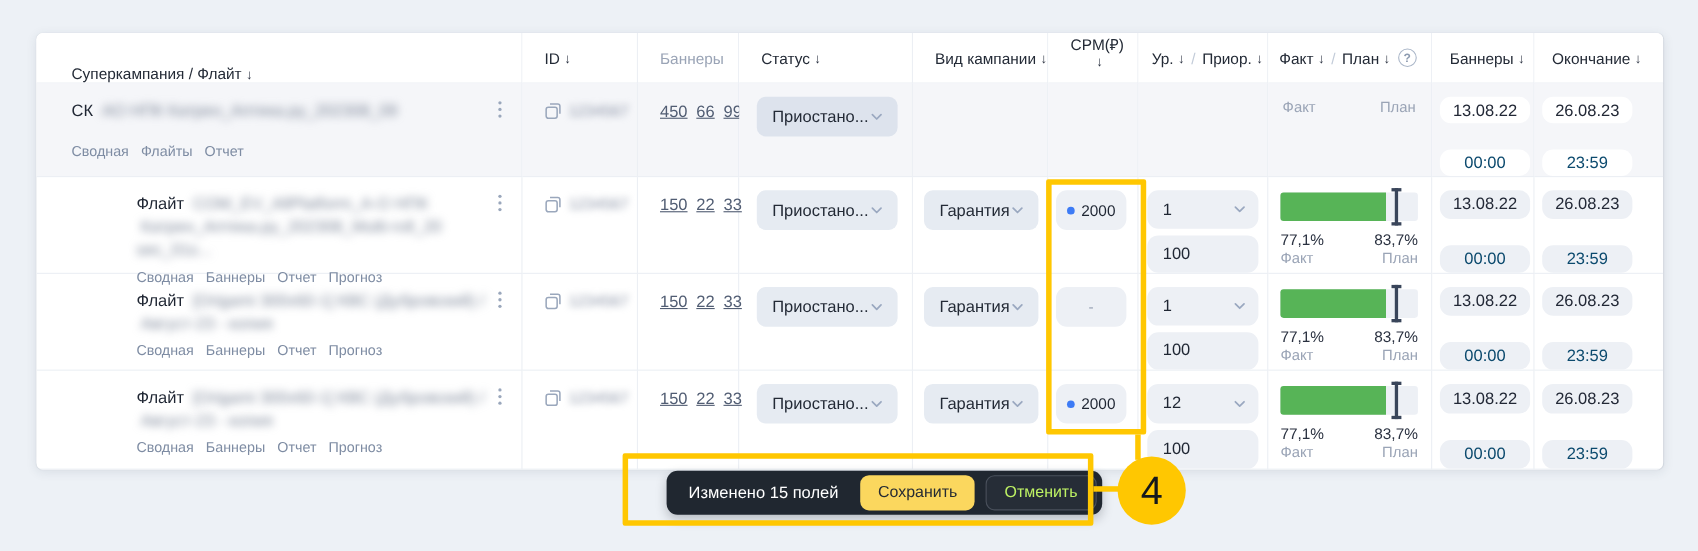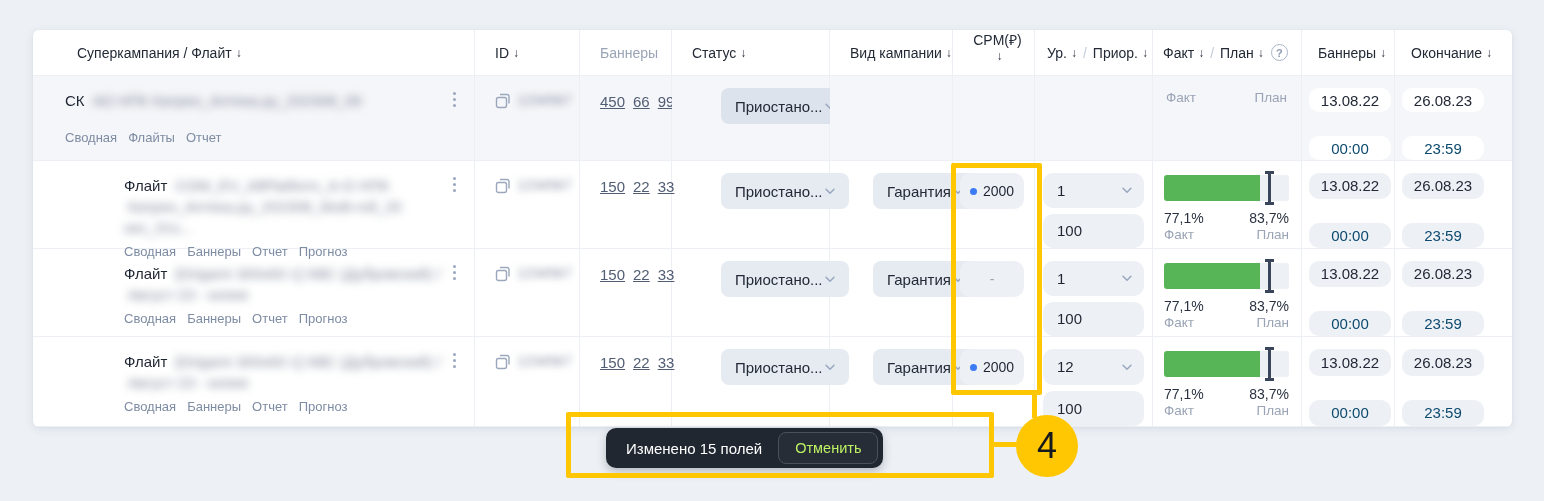--- a/index.html
+++ b/index.html
@@ -25,21 +25,21 @@
     grid-template-columns:442px 105px 92px 158px 123px 82px 118px 149px 93px 117px;
     grid-template-rows:46px 85px 88px 88px 90px;
   }
   .cell { border-right:1px solid #ecEFf4; border-bottom:1px solid #ecEFf4; position:relative; }
   .cell.last { border-right:none; }
   .cell.r0 { background:#f5f6f9; }
   .hcell {
     display:flex; align-items:center; padding:0 0 0 20px;
     font-size:14px; color:#232a36; white-space:nowrap; background:#fff;
   }
-  .hcell.first { padding-left:44px; }
+  .hcell.first { padding-left:32px;align-items:flex-end; }
   .muted { color:#9aa4b6; }
   .arrow { font-size:12px; color:#2a3140; margin-left:4px; }
   .hslash { color:#c3ccd9; margin:0 6px; }
   .help-circ {
     width:17px; height:17px; border:1.5px solid #aab6c8; border-radius:50%;
     display:inline-flex; align-items:center; justify-content:center;
     font-size:11px; color:#8d9bb0; margin-left:7px; font-weight:bold;
   }
 
   
@@ -56,21 +56,21 @@
   .idcell { padding:16px 0 0 20px; display:flex; align-items:flex-start; gap:6px; }
   .copyicon { flex:none; margin-top:1px; }
   .idtxt { font-size:14px; color:#8a93a6; filter:blur(3.5px); }
   .bcell { padding:17px 0 0 20px; font-size:15px; display:flex; gap:8px; }
   .bcell a { color:#515d73; text-decoration:underline; cursor:pointer; }
 
   
   .pill {
     display:inline-flex; align-items:center; justify-content:flex-start;
     background:#e6ebf2; border-radius:8px; height:36px; padding:0 12px 0 14px;
-    font-size:15px; color:#232a36; cursor:pointer; white-space:nowrap;margin-left:33px;
+    font-size:15px; color:#232a36; cursor:pointer; white-space:nowrap;
   }
   .r0 .pill { background:#dde3ed; }
   .statuscell { padding:12px 0 0 16px; }
   .statuscell .pill { width:128px; }
   .typecell { padding:12px 0 0 10px; }
   .typecell .pill { width:104px; }
   .cpmcell { padding:12px 0 0 7px; }
   .cpmpill {
     width:64px; height:36px; background:#edf0f5; border-radius:10px;
     display:flex; align-items:center; justify-content:center; gap:6px; font-size:14px;
@@ -490,20 +490,21 @@
       <div class="cell datecell last">
         <div class="dpill">26.08.23</div>
         <div class="dpill time">23:59</div>
       </div>
 
     </div>
   </div>
 
   <div class="toast">
     <span class="msg">Изменено 15 полей</span>
+    <button class="btn save">Сохранить</button>
     <button class="btn cancel">Отменить</button>
   </div>
 
   <div class="ann ann-rect" style="left:951px; top:163px; width:91px; height:232px;"></div>
   <div class="ann ann-rect" style="left:566px; top:412px; width:428px; height:66px;"></div>
   <div class="ann ann-line" style="left:1032px; top:395px; width:5px; height:23px;"></div>
   <div class="ann ann-line" style="left:994px; top:442px; width:25px; height:5px;"></div>
   <div class="ann ann-circle" style="left:1016px; top:415px; width:62px; height:62px;">4</div>
 </div>
 

